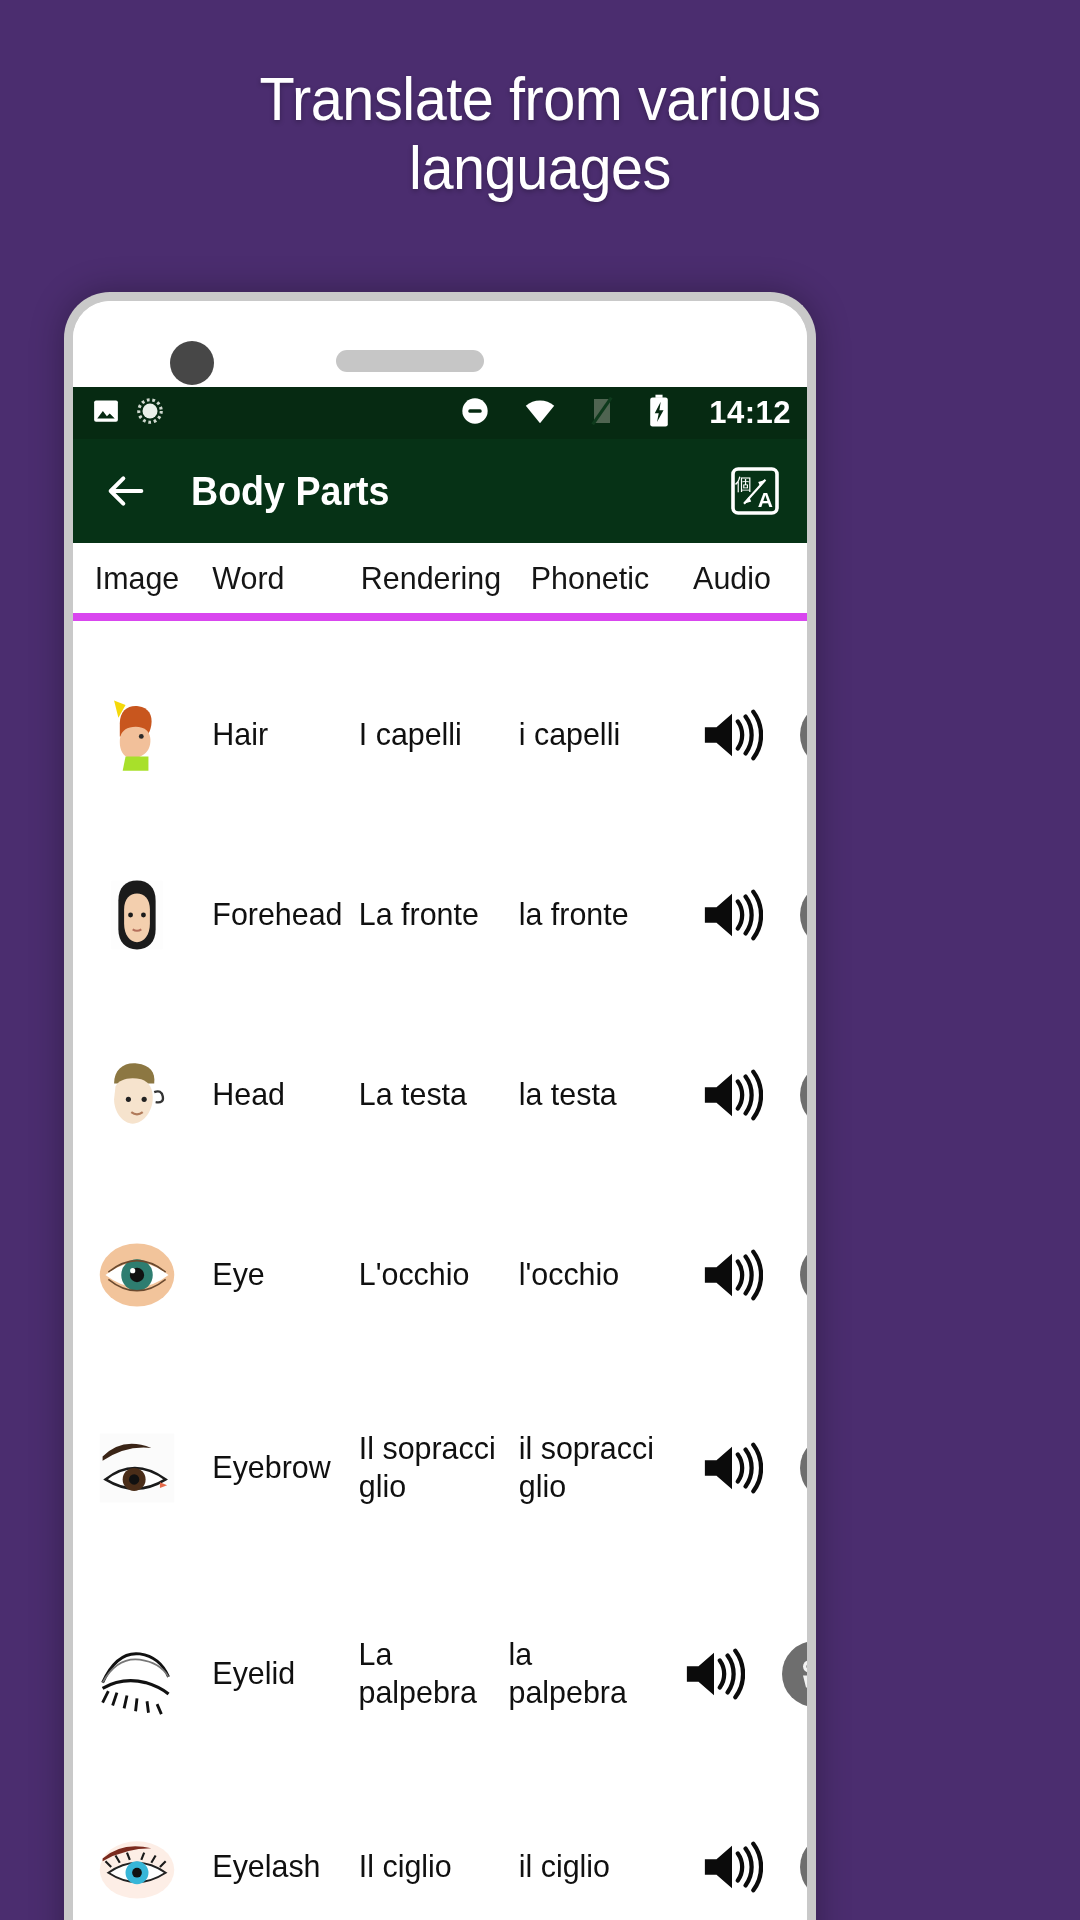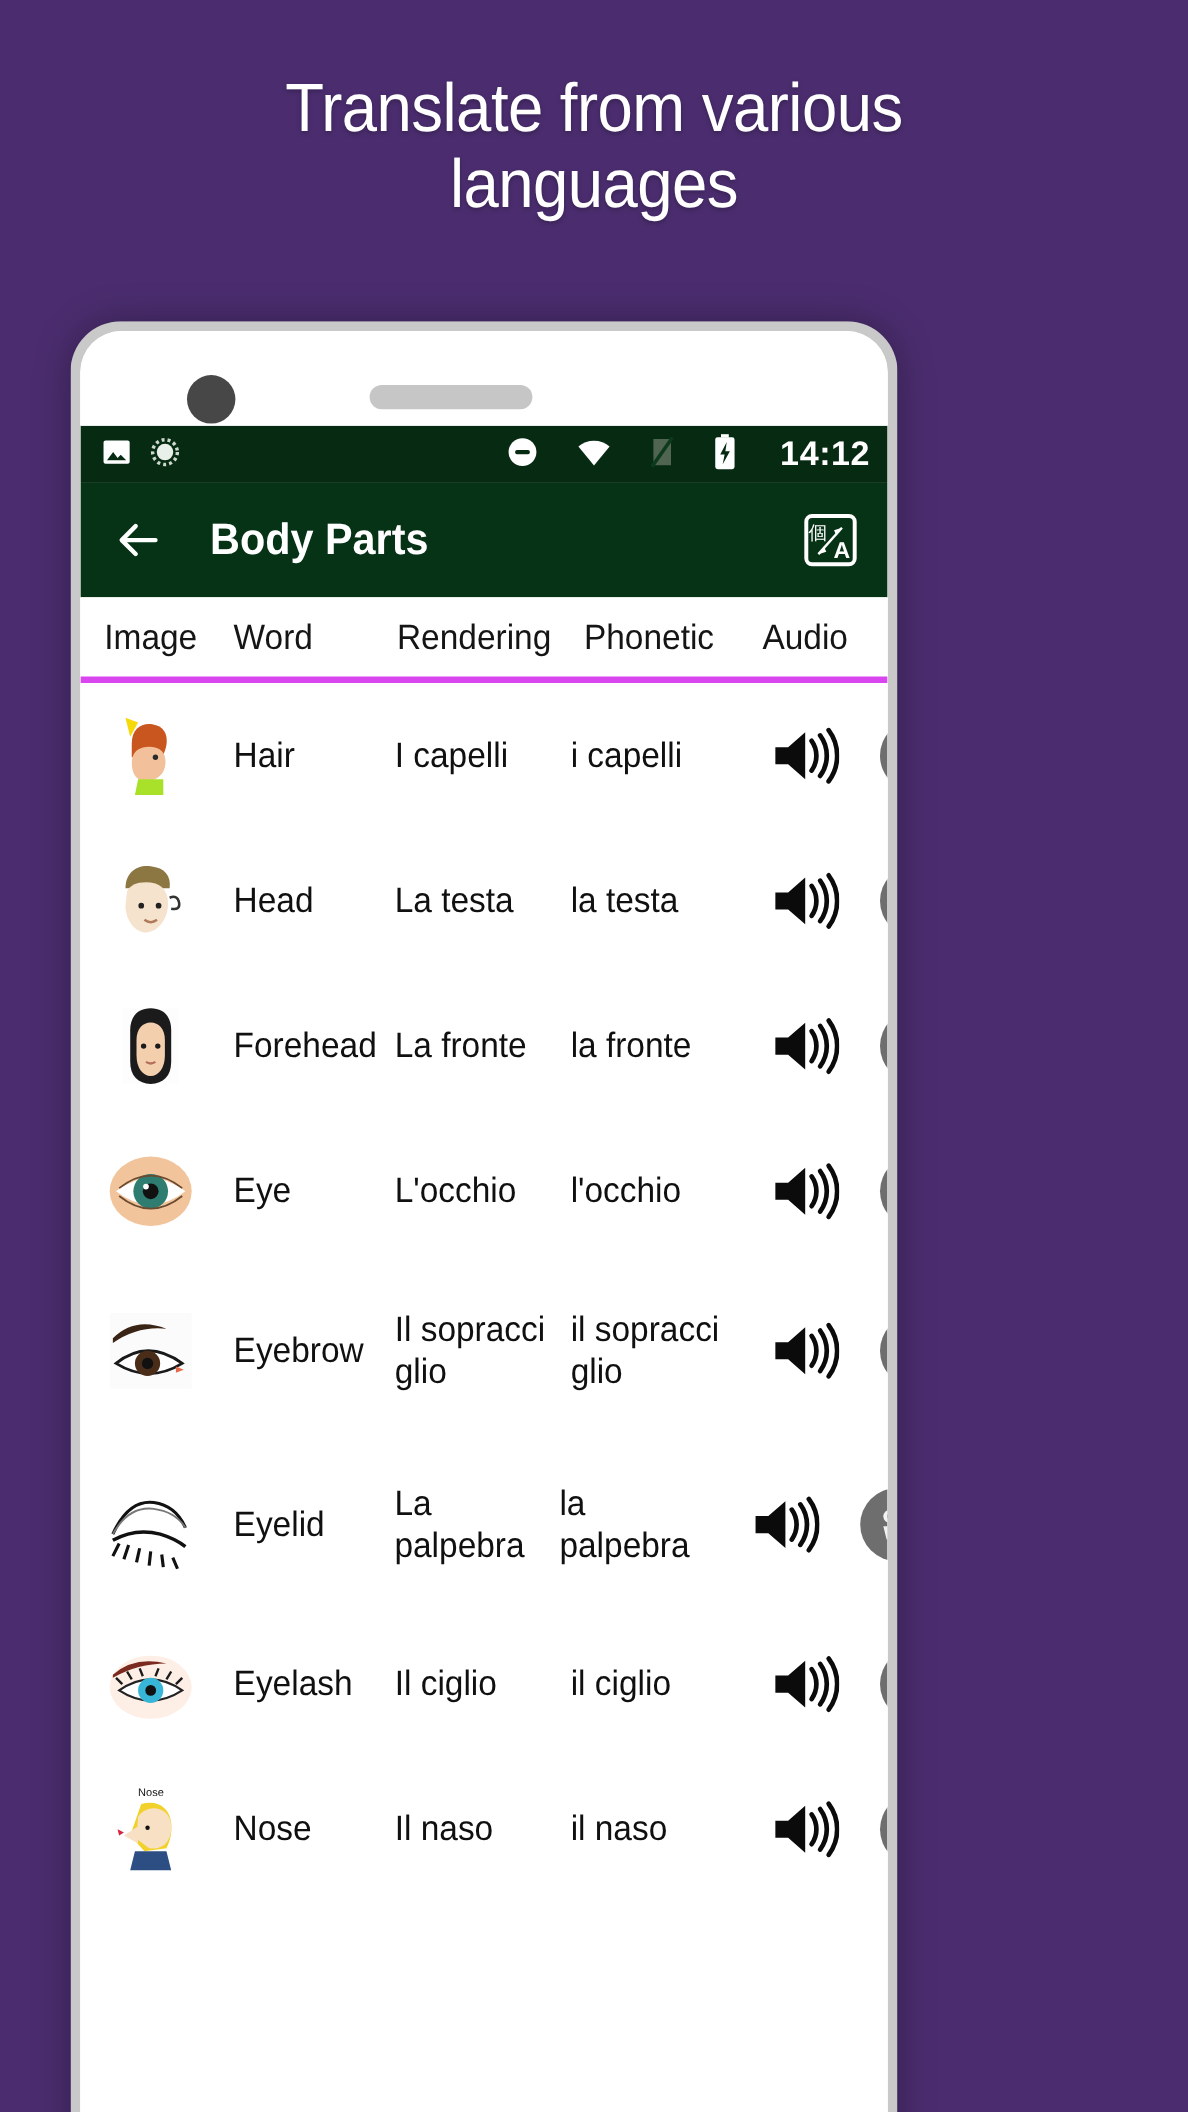--- a/index.html
+++ b/index.html
@@ -110,21 +110,21 @@
     transform-origin: left center;
     letter-spacing: 0px;
   }
   .translate-btn { margin-left: auto; width: 52px; height: 52px; }
 
   
   .table-head {
     display: flex;
     align-items: center;
     height: 78px;
-    border-bottom: 6px solid #d946ef;
+    border-bottom: 8px solid #d946ef;
     background: #fff;
     padding: 0 6px 0 0;
   }
   .th {
     font-size: 32px;
     color: #151515;
     text-align: center;
     transform: scaleX(0.95);
     white-space: nowrap;
   }
@@ -139,20 +139,21 @@
   .table-body {
     height: 1380px;
     overflow: hidden;
     background: #fff;
   }
   .row {
     display: flex;
     align-items: center;
     min-height: 132px;
     padding: 4px 6px 4px 0;
+    margin-top: 48px;
   }
   .cell {
     font-size: 32px;
     color: #101010;
     line-height: 1.18;
     transform: scaleX(0.95);
   }
   .cell-word { text-align: left; padding-left: 8px; }
   .cell-render, .cell-phonetic { text-align: left; padding-left: 4px; }
   .img-cell {
@@ -294,56 +295,56 @@
             </svg>
         </div>
         <div class="owl-cell">
           <div class="owl-btn"></div>
         </div>
       </div>
 
       <div class="row">
         <div class="img-cell">
           <svg class="thumb" viewBox="0 0 60 60">
+            <rect x="12" y="6" width="36" height="48" fill="#fdfdfd"></rect>
+            <path d="M17 20c0-9 5-14 13-14s13 5 13 14v20c0 9-5 14-13 14s-13-5-13-14z" fill="#1b1b1b"></path>
+            <path d="M21 26c0-7 4-11 9-11s9 4 9 11v10c0 8-4 13-9 13s-9-5-9-13z" fill="#f3cfae"></path>
+            <circle cx="25.5" cy="30" r="1.7" fill="#1b1b1b"></circle>
+              <circle cx="34.5" cy="30" r="1.7" fill="#1b1b1b"></circle>
+            <path d="M27 40q3 2 6 0" fill="none" stroke="#b5705c" stroke-width="1.5"></path>
+          </svg>
+        </div>
+        <div class="cell col-word cell-word">Forehead</div>
+        <div class="cell col-render cell-render">La fronte</div>
+        <div class="cell col-phonetic cell-phonetic">la fronte</div>
+        <div class="audio-cell">
+          <svg class="speaker-ico" viewBox="0 0 32 28">
+              <path d="M2 10h6l8-7v22l-8-7H2z" fill="#0b0b0b"></path>
+              <path d="M19 7a12 12 0 0 1 0 14M23 4.5a16 16 0 0 1 0 19M27 2a20 20 0 0 1 0 24" fill="none" stroke="#0b0b0b" stroke-width="2.2" stroke-linecap="round"></path>
+            </svg>
+        </div>
+        <div class="owl-cell">
+          <div class="owl-btn"></div>
+        </div>
+      </div>
+
+      <div class="row">
+        <div class="img-cell">
+          <svg class="thumb" viewBox="0 0 60 60">
             <path d="M14 22c0-10 7-15 16-14 9 1 13 6 12 14z" fill="#8c7742"></path>
             <path d="M15 24c2-5 10-7 18-5 6 2 8 7 8 13 0 10-7 18-14 18s-13-8-13-17z" fill="#f6e3cd"></path>
             <circle cx="24" cy="33" r="1.8" fill="#222"></circle>
               <circle cx="35" cy="33" r="1.8" fill="#222"></circle>
             <path d="M26 42q4 3 8 0" fill="none" stroke="#b07a5a" stroke-width="1.6"></path>
             <path d="M42 28q5-2 6 3t-5 4" fill="none" stroke="#333" stroke-width="1.6"></path>
           </svg>
         </div>
         <div class="cell col-word cell-word">Head</div>
         <div class="cell col-render cell-render">La testa</div>
         <div class="cell col-phonetic cell-phonetic">la testa</div>
-        <div class="audio-cell">
-          <svg class="speaker-ico" viewBox="0 0 32 28">
-              <path d="M2 10h6l8-7v22l-8-7H2z" fill="#0b0b0b"></path>
-              <path d="M19 7a12 12 0 0 1 0 14M23 4.5a16 16 0 0 1 0 19M27 2a20 20 0 0 1 0 24" fill="none" stroke="#0b0b0b" stroke-width="2.2" stroke-linecap="round"></path>
-            </svg>
-        </div>
-        <div class="owl-cell">
-          <div class="owl-btn"></div>
-        </div>
-      </div>
-
-      <div class="row">
-        <div class="img-cell">
-          <svg class="thumb" viewBox="0 0 60 60">
-            <rect x="12" y="6" width="36" height="48" fill="#fdfdfd"></rect>
-            <path d="M17 20c0-9 5-14 13-14s13 5 13 14v20c0 9-5 14-13 14s-13-5-13-14z" fill="#1b1b1b"></path>
-            <path d="M21 26c0-7 4-11 9-11s9 4 9 11v10c0 8-4 13-9 13s-9-5-9-13z" fill="#f3cfae"></path>
-            <circle cx="25.5" cy="30" r="1.7" fill="#1b1b1b"></circle>
-              <circle cx="34.5" cy="30" r="1.7" fill="#1b1b1b"></circle>
-            <path d="M27 40q3 2 6 0" fill="none" stroke="#b5705c" stroke-width="1.5"></path>
-          </svg>
-        </div>
-        <div class="cell col-word cell-word">Forehead</div>
-        <div class="cell col-render cell-render">La fronte</div>
-        <div class="cell col-phonetic cell-phonetic">la fronte</div>
         <div class="audio-cell">
           <svg class="speaker-ico" viewBox="0 0 32 28">
               <path d="M2 10h6l8-7v22l-8-7H2z" fill="#0b0b0b"></path>
               <path d="M19 7a12 12 0 0 1 0 14M23 4.5a16 16 0 0 1 0 19M27 2a20 20 0 0 1 0 24" fill="none" stroke="#0b0b0b" stroke-width="2.2" stroke-linecap="round"></path>
             </svg>
         </div>
         <div class="owl-cell">
           <div class="owl-btn"></div>
         </div>
       </div>

